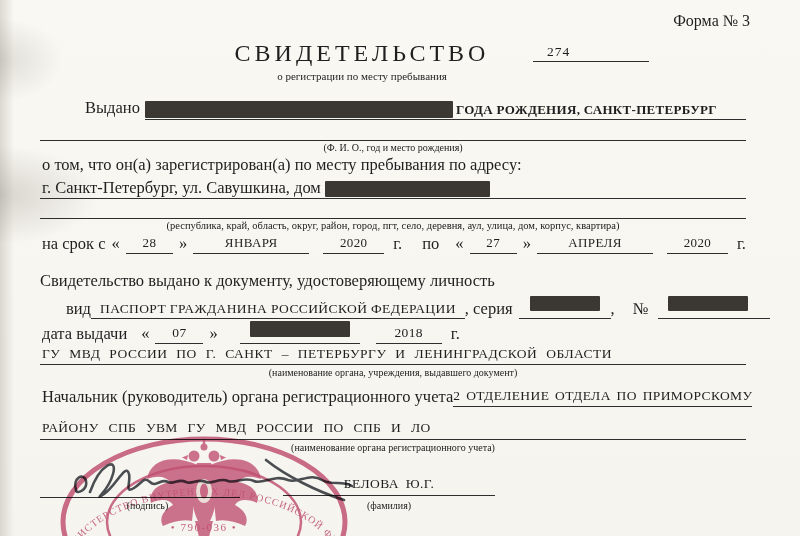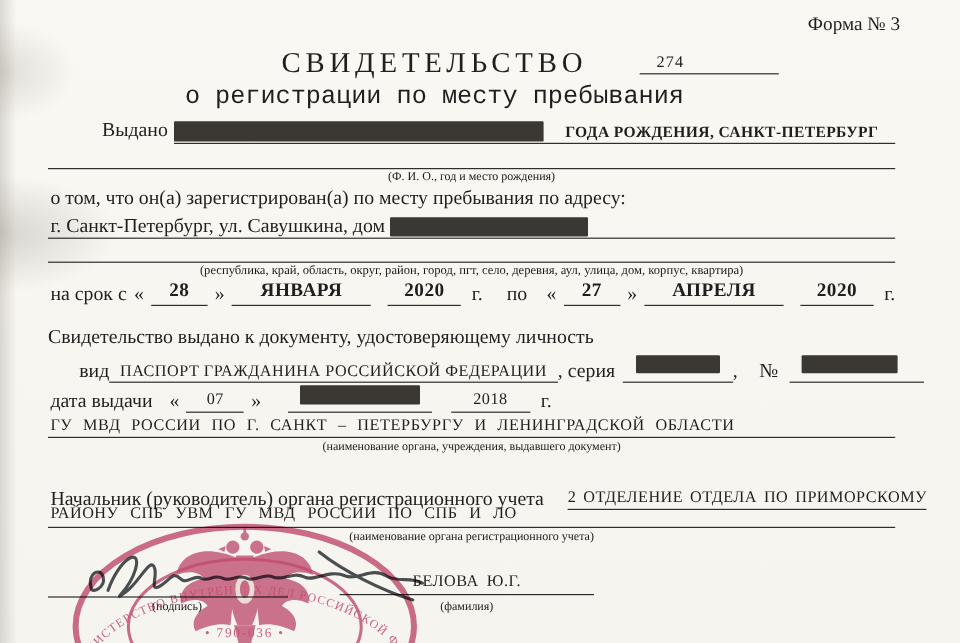--- a/index.html
+++ b/index.html
@@ -13,32 +13,32 @@
       linear-gradient(180deg,#f9f8f3,#f5f4ee);
   }
   .abs{position:absolute;}
   .text{font-size:16.5px;white-space:nowrap;}
   .caps{font-size:13.5px;letter-spacing:.4px;white-space:nowrap;}
   .bold{font-weight:700;}
   .caption{font-size:10px;text-align:center;color:#1b1b1b;white-space:nowrap;}
   .rule{border-bottom:1.5px solid #2e2e2e;}
   .redaction{background:#3b3733;border-radius:1px;display:inline-block;}
   .ucell{border-bottom:1.5px solid #2e2e2e;text-align:center;}
-  .fill{font-weight:700;font-size:16px;letter-spacing:.4px;padding-bottom:2px;}
+  .fill{font-weight:400;font-size:13px;letter-spacing:.4px;padding-bottom:2px;}
   .fill-reg{font-weight:400;font-size:13.5px;letter-spacing:.4px;padding-bottom:2px;}
 
   .form-label{right:50px;top:12px;font-size:16px;}
   .title-block{left:132px;top:40px;width:460px;text-align:center;}
   .title{font-size:24px;letter-spacing:4px;}
-  .subtitle{font-size:21px;margin-top:3px;font-family:Liberation Mono, monospace;}
+  .subtitle{font-size:11px;margin-top:3px;}
   .cert-number{left:533px;top:44px;width:102px;height:17px;border-bottom:1.5px solid #2e2e2e;
     font-size:13.5px;letter-spacing:1px;padding-left:14px;}
   .issued-label{left:85px;top:98px;}
   .issued-line{left:145px;top:95px;width:601px;height:24px;border-bottom:1.5px solid #2e2e2e;
-    display:flex;align-items:flex-end;gap:18px;}
+    display:flex;align-items:flex-end;gap:3px;}
   .issued-line .redaction{width:308px;height:17px;margin-bottom:1px;}
   .issued-line .caps{font-size:13px;padding-bottom:1px;letter-spacing:.3px;}
   .fio-rule{left:40px;top:122px;width:706px;height:18px;}
   .fio-caption{left:40px;top:142px;width:706px;}
   .intro1{left:42px;top:155px;}
   .addr-line{left:40px;top:176px;width:706px;height:22px;border-bottom:1.5px solid #2e2e2e;
     display:flex;align-items:flex-end;gap:4px;}
   .addr-line .text{padding-left:2px;}
   .addr-line .redaction{width:165px;height:16px;margin-bottom:1px;}
   .addr-rule2{left:40px;top:201px;width:706px;height:17px;}
@@ -59,21 +59,21 @@
   .num-cell{flex:1;text-align:left;}
   .num-cell .redaction{width:80px;height:15px;margin-bottom:2px;margin-left:10px;}
   .date-row{left:42px;top:321px;width:704px;display:flex;align-items:flex-end;font-size:16.5px;white-space:nowrap;}
   .date-row .q1{margin-left:14px;margin-right:6px;}
   .month-cell{width:120px;margin-left:16px;}
   .month-cell .redaction{width:100px;height:16px;margin-bottom:1px;}
   .issue-year{width:66px;margin-left:16px;}
   .authority-line{left:40px;top:346px;width:706px;height:19px;border-bottom:1.5px solid #2e2e2e;
     padding-left:2px;word-spacing:5px;letter-spacing:.5px;box-sizing:border-box;}
   .authority-caption{left:40px;top:367px;width:706px;}
-  .chief-row{left:42px;top:406px;width:704px;display:flex;align-items:flex-start;gap:20px;}
+  .chief-row{left:42px;top:387px;width:704px;display:flex;align-items:flex-end;gap:0;}
   .chief-row .text{white-space:nowrap;}
   .org-cell{flex:1;padding-bottom:2px;word-spacing:2px;}
   .org-line2{left:40px;top:420px;width:706px;height:20px;border-bottom:1.5px solid #2e2e2e;
     padding-left:2px;word-spacing:6px;box-sizing:border-box;}
   .org-caption{left:40px;top:442px;width:706px;}
   .sig-rule{left:40px;top:480px;width:200px;height:17px;}
   .sig-caption{left:55px;top:500px;width:185px;}
   .surname-cell{left:283px;top:476px;width:212px;border-bottom:1.5px solid #2e2e2e;
     text-align:center;padding-bottom:3px;word-spacing:3px;}
   .surname-caption{left:283px;top:500px;width:212px;}

